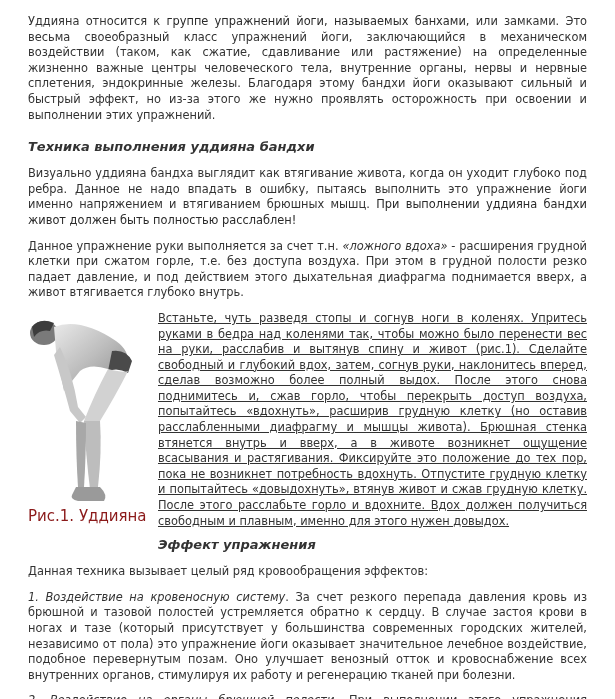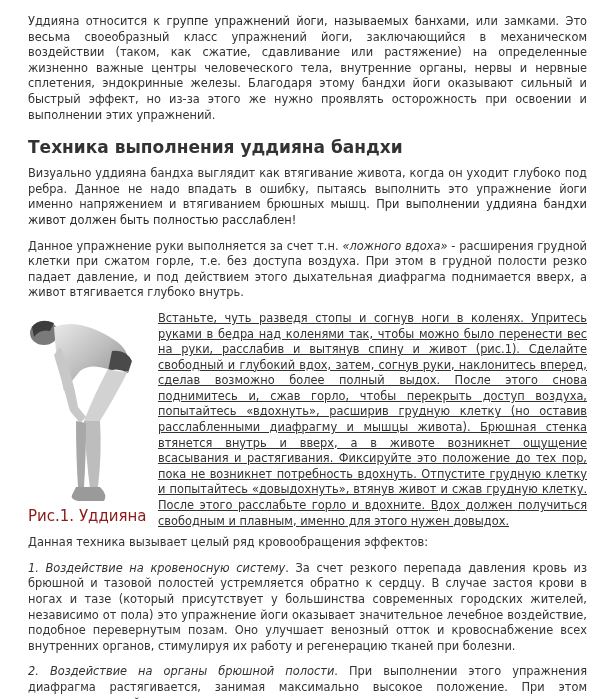--- a/index.html
+++ b/index.html
@@ -7,22 +7,22 @@
       width: 615px; height: 699px; overflow: hidden;
       font-family: "DejaVu Sans", sans-serif;
       color: #333333;
       font-size: 11.4px;
       line-height: 15.6px;
     }
     .page { position: relative; padding: 14px 28px 0 28px; }
     p { margin: 0 0 10px 0; text-align: justify; }
     h2 {
       font-family: "DejaVu Sans", sans-serif;
-      font-size: 17px; font-weight: bold; color: #333333;
-      margin: 14px 0 9px 0; line-height: 20px;
+      font-size: 13px; font-weight: bold; color: #333333;
+      margin: 14px 0 9px 0; line-height: 20px; font-style: italic;
     }
     b { font-weight: normal; color: #2a2a2a; }
     .figure-block { position: relative; }
     .figure {
       float: left; width: 128px; margin: 0 6px 0 -8px;
     }
     .figure svg { display: block; }
     .caption {
       color: #8b1a1a; font-size: 15px; margin: 2px 0 0 8px; white-space: nowrap;
     }
@@ -69,20 +69,21 @@
         <path d="M64 110 L80 110 Q82 140 78 176 L70 178 Q66 146 64 110 Z" fill="#bdbdbd"></path>
         <path d="M56 110 L66 112 Q66 146 64 176 L58 176 Q56 146 56 110 Z" fill="#a8a8a8"></path>
 
         <path d="M56 176 L80 176 Q88 184 84 190 L58 190 Q50 188 52 184 Z" fill="#9a9a9a"></path>
       </svg>
       <div class="caption">Рис.1. Уддияна</div>
     </div>
 
     <div class="fig-text">
       <p>Встаньте, чуть разведя стопы и согнув ноги в коленях. Упритесь руками в бедра над коленями так, чтобы можно было перенести вес на руки, расслабив и вытянув спину и живот (рис.1). Сделайте свободный и глубокий вдох, затем, согнув руки, наклонитесь вперед, сделав возможно более полный выдох. После этого снова поднимитесь и, сжав горло, чтобы перекрыть доступ воздуха, попытайтесь «вдохнуть», расширив грудную клетку (но оставив расслабленными диафрагму и мышцы живота). Брюшная стенка втянется внутрь и вверх, а в животе возникнет ощущение всасывания и растягивания. Фиксируйте это положение до тех пор, пока не возникнет потребность вдохнуть. Отпустите грудную клетку и попытайтесь «довыдохнуть», втянув живот и сжав грудную клетку. После этого расслабьте горло и вдохните. Вдох должен получиться свободным и плавным, именно для этого нужен довыдох.</p>
+      <h2>Эффект упражнения</h2>
     </div>
     <div class="clear"></div>
   </div>
 
   <p>Данная техника вызывает целый ряд кровообращения эффектов:</p>
 
   <p><i>1. Воздействие на кровеносную систему</i><span>. За счет резкого перепада давления кровь из брюшной и тазовой полостей устремляется обратно к сердцу. В случае застоя крови в ногах и тазе (который присутствует у большинства современных городских жителей, независимо от пола) это упражнение йоги оказывает значительное лечебное воздействие, подобное перевернутым позам. Оно улучшает венозный отток и кровоснабжение всех внутренних органов, стимулируя их работу и регенерацию тканей при болезни.</span></p>
 
   <p><i>2. Воздействие на органы брюшной полости</i><span>. При выполнении этого упражнения диафрагма растягивается, занимая максимально высокое положение. При этом пищеварительный тракт интенсивно растягивается, что стимулирует его перистальтику и улучшает пищеварение. Благодаря улучшению кровообращения и механической стимуляции увеличивается выделение пищеварительных соков.</span></p>
 

